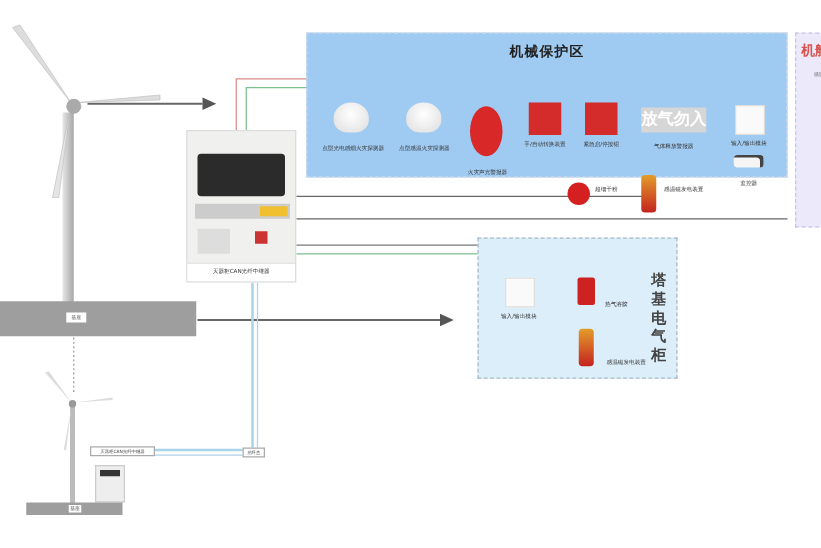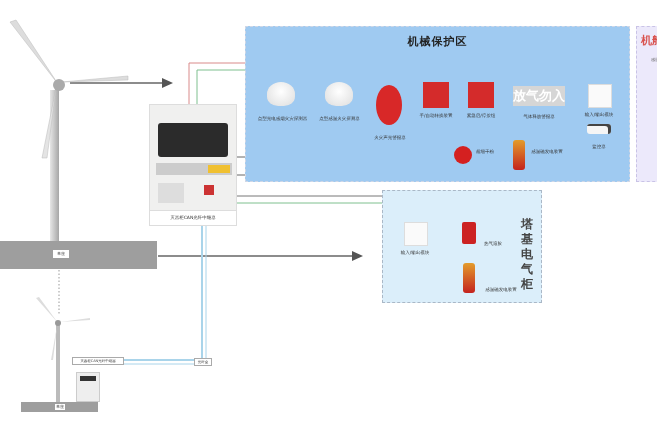--- a/index.html
+++ b/index.html
@@ -1,18 +1,18 @@
 <!DOCTYPE html>
 <html><head>
 <meta charset="utf-8">
 <style>
   html,body{margin:0;padding:0;}
   body{width:657px;height:438px;position:relative;overflow:hidden;background:#fff;font-family:"DejaVu Sans",sans-serif;}
   .abs{position:absolute;}
-  .zone-main{left:245px;top:26px;width:385px;height:156px;background:#9fcaf1;border:1px dashed #cfd7e6;box-sizing:border-box;}
+  .zone-main{left:245px;top:26px;width:385px;height:116px;background:#9fcaf1;border:1px dashed #cfd7e6;box-sizing:border-box;}
   .zone-main-title{left:0;right:0;top:7px;text-align:center;font-size:11px;font-weight:bold;color:#222;letter-spacing:1px;}
   .zone-right{left:636px;top:26px;width:30px;height:156px;background:#ece9fb;border:1px dashed #c9c3e6;box-sizing:border-box;}
   .zone-right-title{left:4px;top:6px;font-size:11px;font-weight:bold;color:#d9534f;white-space:nowrap;}
   .zone-right-sub{left:14px;top:30px;font-size:4px;color:#666;white-space:nowrap;}
   .zone-tower{left:382px;top:190px;width:160px;height:113px;background:#dbeefa;border:1px dashed #aab8c7;box-sizing:border-box;}
   .zone-tower-title{left:138px;top:26px;width:14px;font-size:12px;font-weight:bold;color:#444;line-height:15px;}
   .lbl{font-size:4.5px;color:#333;white-space:nowrap;text-align:center;}
   .panel{left:149px;top:104px;width:88px;height:122px;background:#f0f0ef;border:1px solid #ddd;box-sizing:border-box;}
   .panel-label{left:0;right:0;bottom:0;height:14px;background:#fff;border-top:1px solid #ddd;font-size:4.5px;color:#333;text-align:center;line-height:14px;}
   .ground{background:#9e9e9e;}

